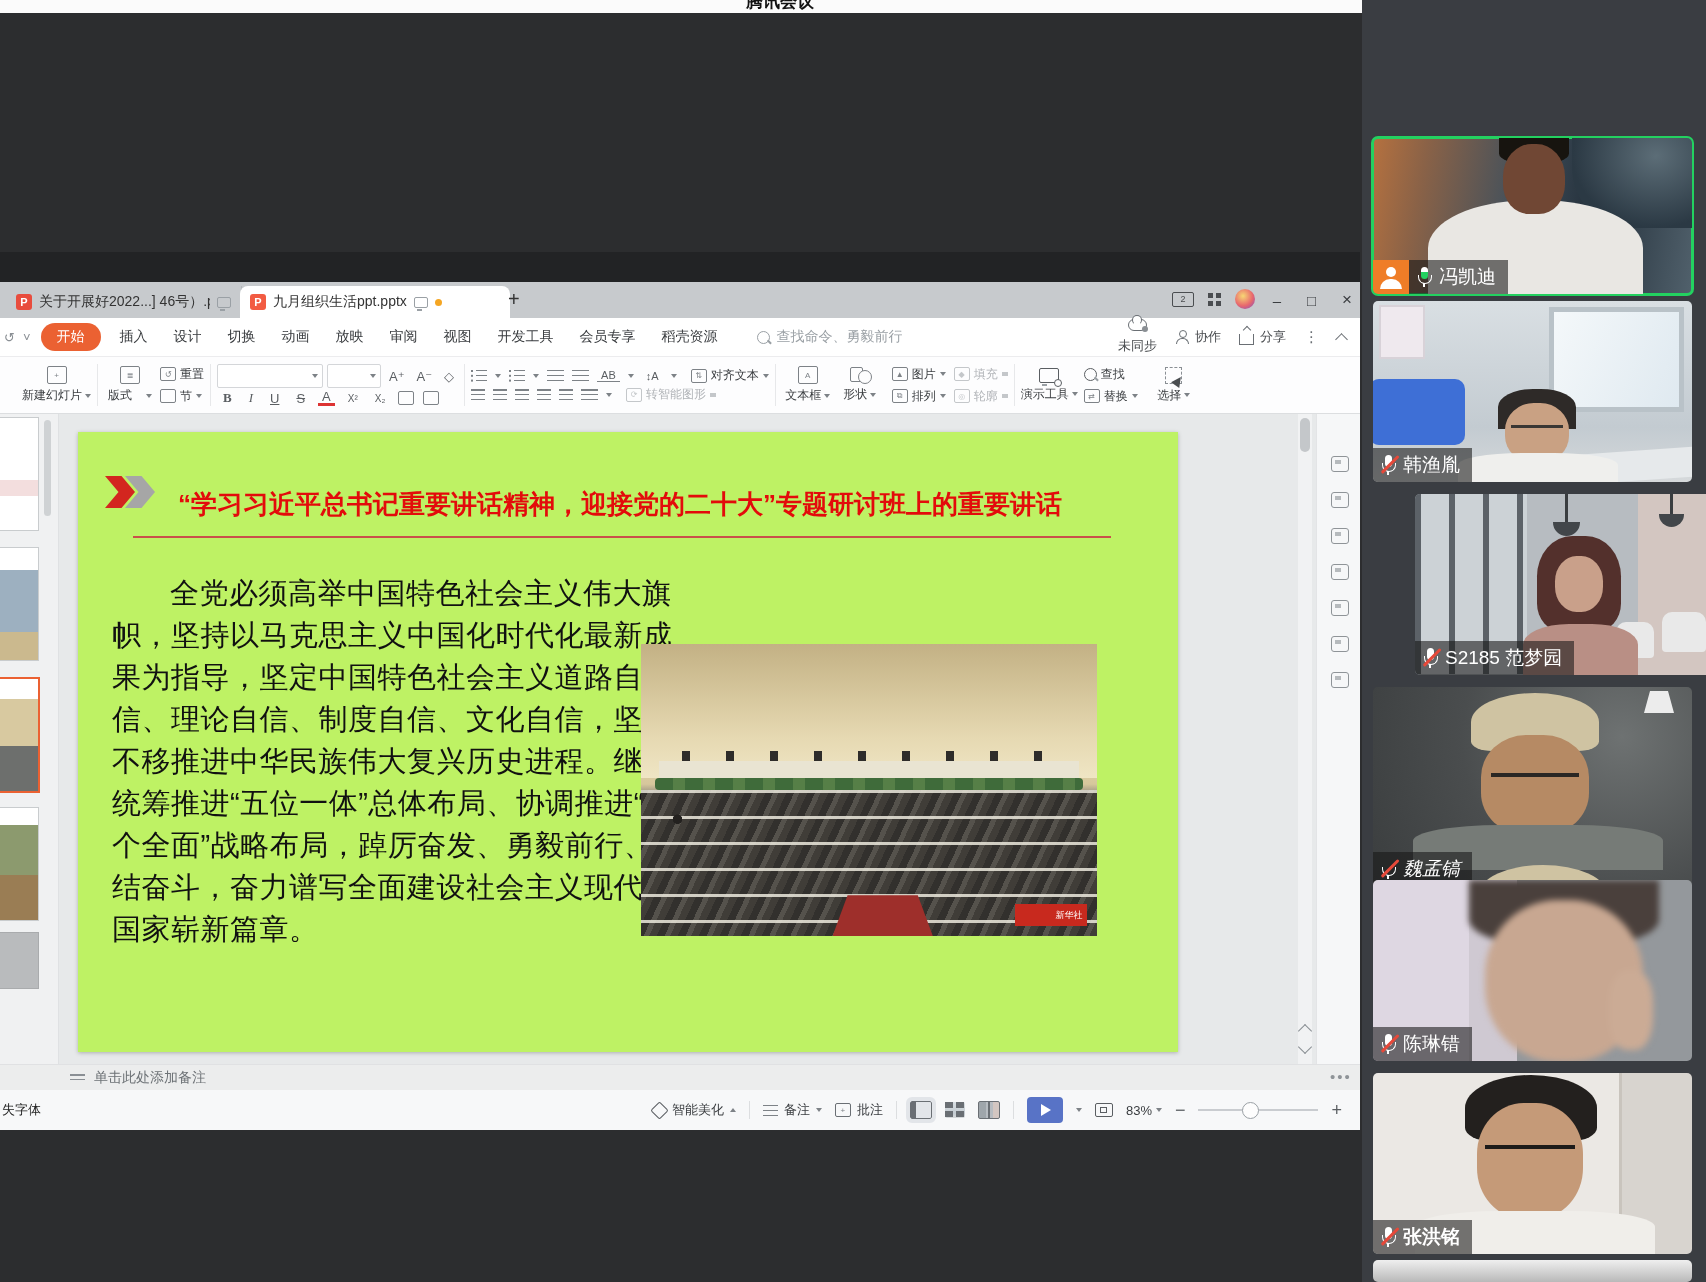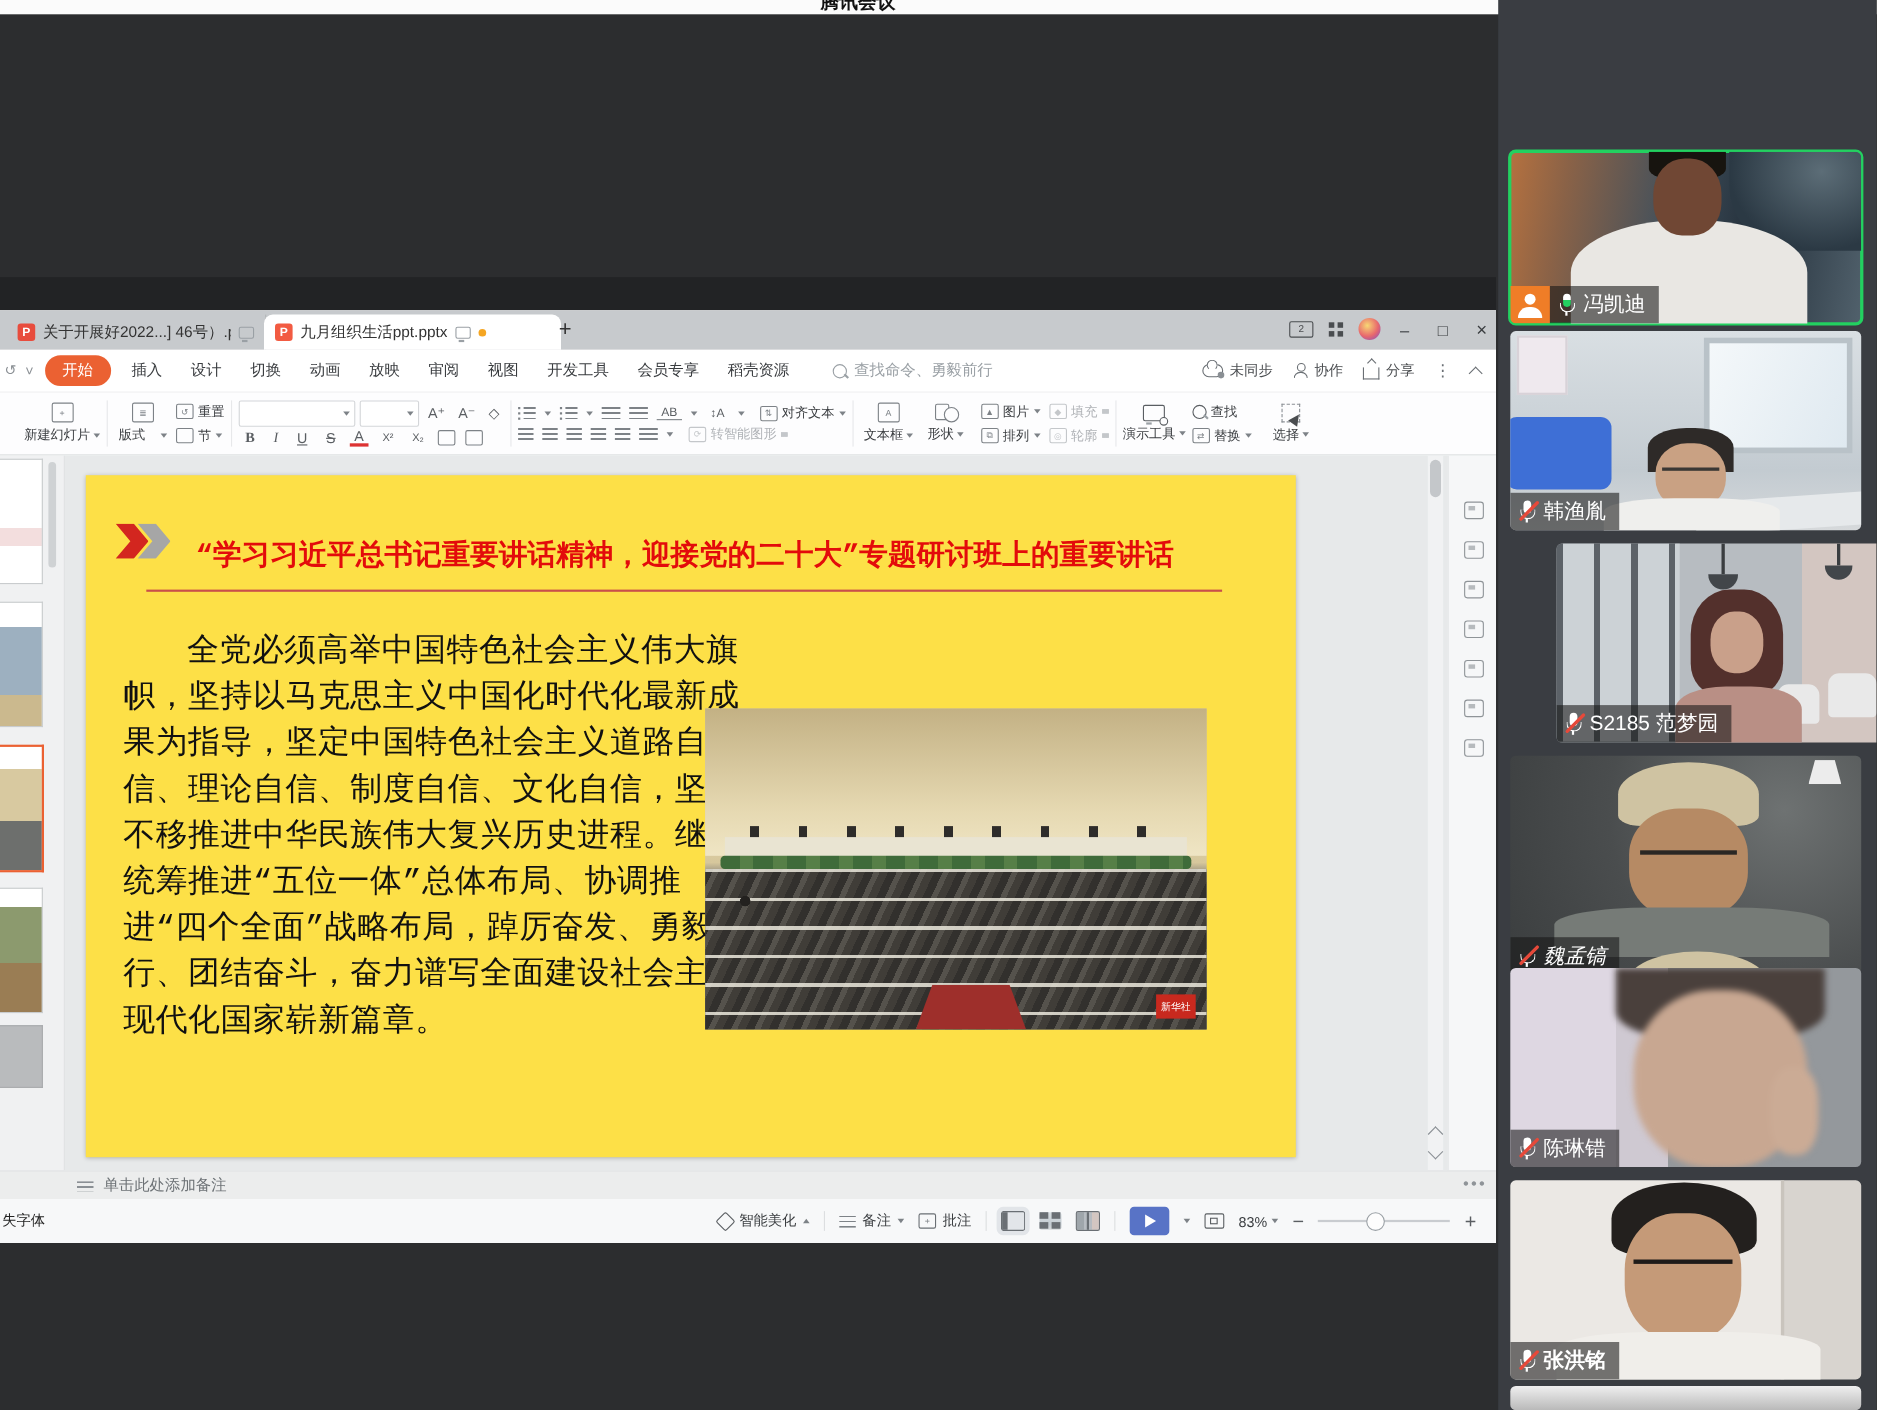--- a/index.html
+++ b/index.html
@@ -94,22 +94,22 @@
      transform:rotate(35deg);}
   .wrench-dot{position:absolute;right:-3px;bottom:-4px;width:6px;height:6px;border:1.5px solid #5a5e62;border-radius:50%;background:#fdfdfe;}
 
   
   #docarea{position:absolute;left:0;top:132px;width:1360px;height:650px;background:#e7e9ea;overflow:hidden;}
   #thumbpanel{position:absolute;left:0;top:0;width:58px;height:650px;background:#f0f1f2;border-right:1px solid #dfe1e3;}
   .thumb{position:absolute;left:0;width:38px;height:112px;background:#fff;border:1px solid #c9ccce;border-left:none;}
   .thumb.sel{border:2px solid #eb6132;border-left:none;}
   #thumb-sb{position:absolute;left:44px;top:6px;width:7px;height:96px;background:#cfd2d4;border-radius:4px;}
 
-  #slide{position:absolute;left:78px;top:18px;width:1100px;height:620px;background:#fde047;
-         box-shadow:0 1px 4px rgba(0,0,0,.25);font-family:Liberation Mono, monospace;}
+  #slide{position:absolute;left:78px;top:18px;width:1100px;height:620px;background:#bef264;
+         box-shadow:0 1px 4px rgba(0,0,0,.25);}
   .chev-red{position:absolute;width:30px;height:32px;clip-path:polygon(0 0,55% 0,100% 50%,55% 100%,0 100%,45% 50%);}
   #slide-title{position:absolute;left:100px;top:55px;width:960px;font-size:26px;font-weight:bold;color:#e30b0b;white-space:nowrap;}
   #title-rule{position:absolute;left:55px;top:104px;width:978px;height:2px;background:#c9504a;}
   #slide-body{position:absolute;left:34px;top:140px;width:572px;font-size:29px;line-height:42px;color:#111;
               text-indent:2em;letter-spacing:0.5px;}
 
   
   #photo{position:absolute;left:563px;top:212px;width:456px;height:292px;overflow:hidden;
          background:linear-gradient(to bottom,#cdbd92 0%,#e0d2a8 38%,#d6c79c 48%,#8a857b 52%,#6d6f6d 70%,#5e605f 100%);}
   #photo .stagewall{position:absolute;left:0;top:0;width:100%;height:46%;
@@ -120,21 +120,21 @@
   #photo .plants{position:absolute;left:3%;top:46%;width:94%;height:4%;
          background:repeating-linear-gradient(to right,#3f6b3a 0 18px,#567f47 18px 30px);border-radius:4px;}
   #photo .audience{position:absolute;left:0;top:50%;width:100%;height:50%;
          background:
            radial-gradient(circle 5px at 8% 20%,#23211f 90%,transparent),
            repeating-linear-gradient(to bottom,rgba(235,232,220,.85) 0 3px,transparent 3px 26px),
            repeating-linear-gradient(115deg,#32302d 0 7px,#55524c 7px 12px,#403d38 12px 19px);}
   #photo .aisle{position:absolute;left:42%;bottom:0;width:22%;height:14%;background:#9e2f2b;
          clip-path:polygon(15% 0,85% 0,100% 100%,0 100%);}
   #photo .badge{position:absolute;right:10px;bottom:10px;width:36px;height:22px;background:#c8291e;
-         color:#fff;font-size:9px;display:flex;align-items:center;justify-content:center;}
+         color:#fff;font-size:9px;display:flex;align-items:center;justify-content:center;padding-left:36px;}
 
   #v-sb{position:absolute;left:1298px;top:0;width:14px;height:650px;background:#f1f2f3;}
   #v-sb .sbthumb{position:absolute;left:2px;top:4px;width:10px;height:34px;background:#c4c7ca;border-radius:5px;}
   .navchev{position:absolute;left:1300px;width:9px;height:9px;border-left:1.7px solid #8a8f94;border-top:1.7px solid #8a8f94;}
   #toolstrip{position:absolute;left:1316px;top:0;width:44px;height:650px;background:#f6f7f8;border-left:1px solid #e3e4e6;}
   .ts-ic{position:absolute;left:14px;width:16px;height:14px;border:1.5px solid #8f9498;border-radius:3px;}
   .ts-ic::after{content:"";position:absolute;left:3px;top:3px;width:6px;height:4px;background:#b6babd;}
 
   
   #notesbar{position:absolute;left:0;top:782px;width:1360px;height:26px;background:#eceded;
@@ -275,21 +275,21 @@
       <span class="menu-item">审阅</span>
       <span class="menu-item">视图</span>
       <span class="menu-item">开发工具</span>
       <span class="menu-item">会员专享</span>
       <span class="menu-item">稻壳资源</span>
       <span id="cmd-search">
         <span class="mag"></span>
         <span>查找命令、勇毅前行</span>
       </span>
       <span id="menu-right">
-        <span style="display:flex;align-items:center;gap:6px;">
+        <span style="display:flex;align-items:center;gap:6px;flex-direction:column;">
           <span class="cloud-ic"></span>
           <span>未同步</span>
         </span>
         <span style="display:flex;align-items:center;gap:6px;">
           <span class="person-ic"></span>
           <span>协作</span>
         </span>
         <span style="display:flex;align-items:center;gap:6px;">
           <span class="share-ic"></span>
           <span>分享</span>

